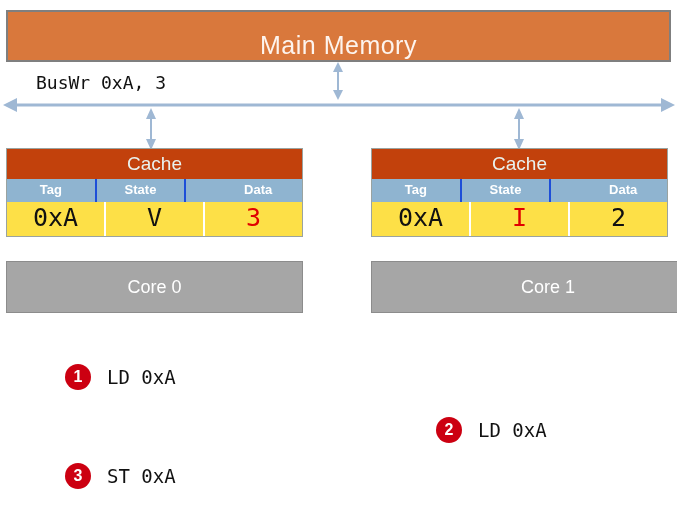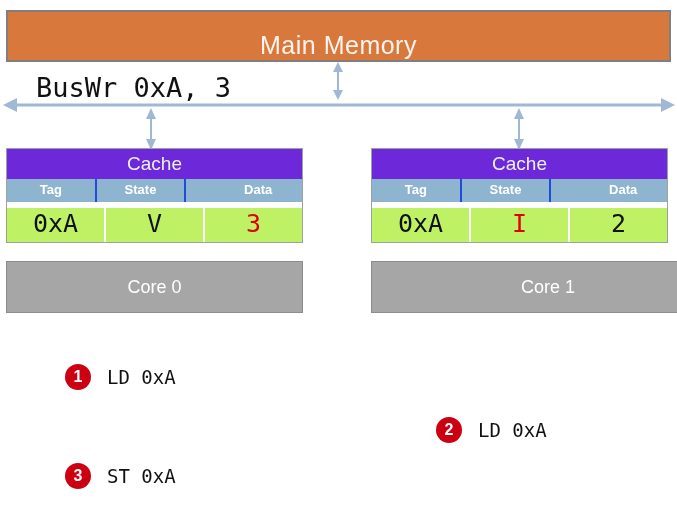--- a/index.html
+++ b/index.html
@@ -37,21 +37,21 @@
     font-size: 25px;
     letter-spacing: 0.5px;
   }
 
   
   .bus-label {
     position: absolute;
     left: 36px;
     top: 72px;
     font-family: "DejaVu Sans Mono", monospace;
-    font-size: 27px;
+    font-size: 18px;
     color: #111111;
     white-space: pre;
   }
   .bus-line {
     position: absolute;
     left: 3px;
     top: 96px;
     width: 672px;
     height: 18px;
   }
@@ -61,21 +61,21 @@
   }
 
   
   .cache-block {
     position: absolute;
     box-sizing: border-box;
     border: 1px solid #9aa3a0;
     background: #ffffff;
   }
   .cache-title {
-    background: #6d28d9;
+    background: #c2410c;
     color: #e9f2ee;
     font-size: 19px;
     text-align: center;
     padding: 5px 0 6px 0;
     line-height: 1;
   }
   .cache-head {
     display: flex;
     background: #8fb4d0;
   }
@@ -86,22 +86,21 @@
     font-size: 13px;
     font-weight: bold;
     padding: 4px 0 4px 0;
     border-right: 2px solid #1d4ed8;
     box-sizing: border-box;
     line-height: 1.15;
   }
   .cache-head div:last-child { border-right: none; padding-left: 28px; }
   .cache-row {
     display: flex;
-    background: #bef264;
-    margin-top: 6px;
+    background: #fde047;
   }
   .cache-row div {
     flex: 1 1 0;
     text-align: center;
     font-family: "DejaVu Sans Mono", monospace;
     font-size: 25px;
     color: #111111;
     padding: 1px 0 3px 0;
     border-right: 2px solid #ffffff;
     box-sizing: border-box;

